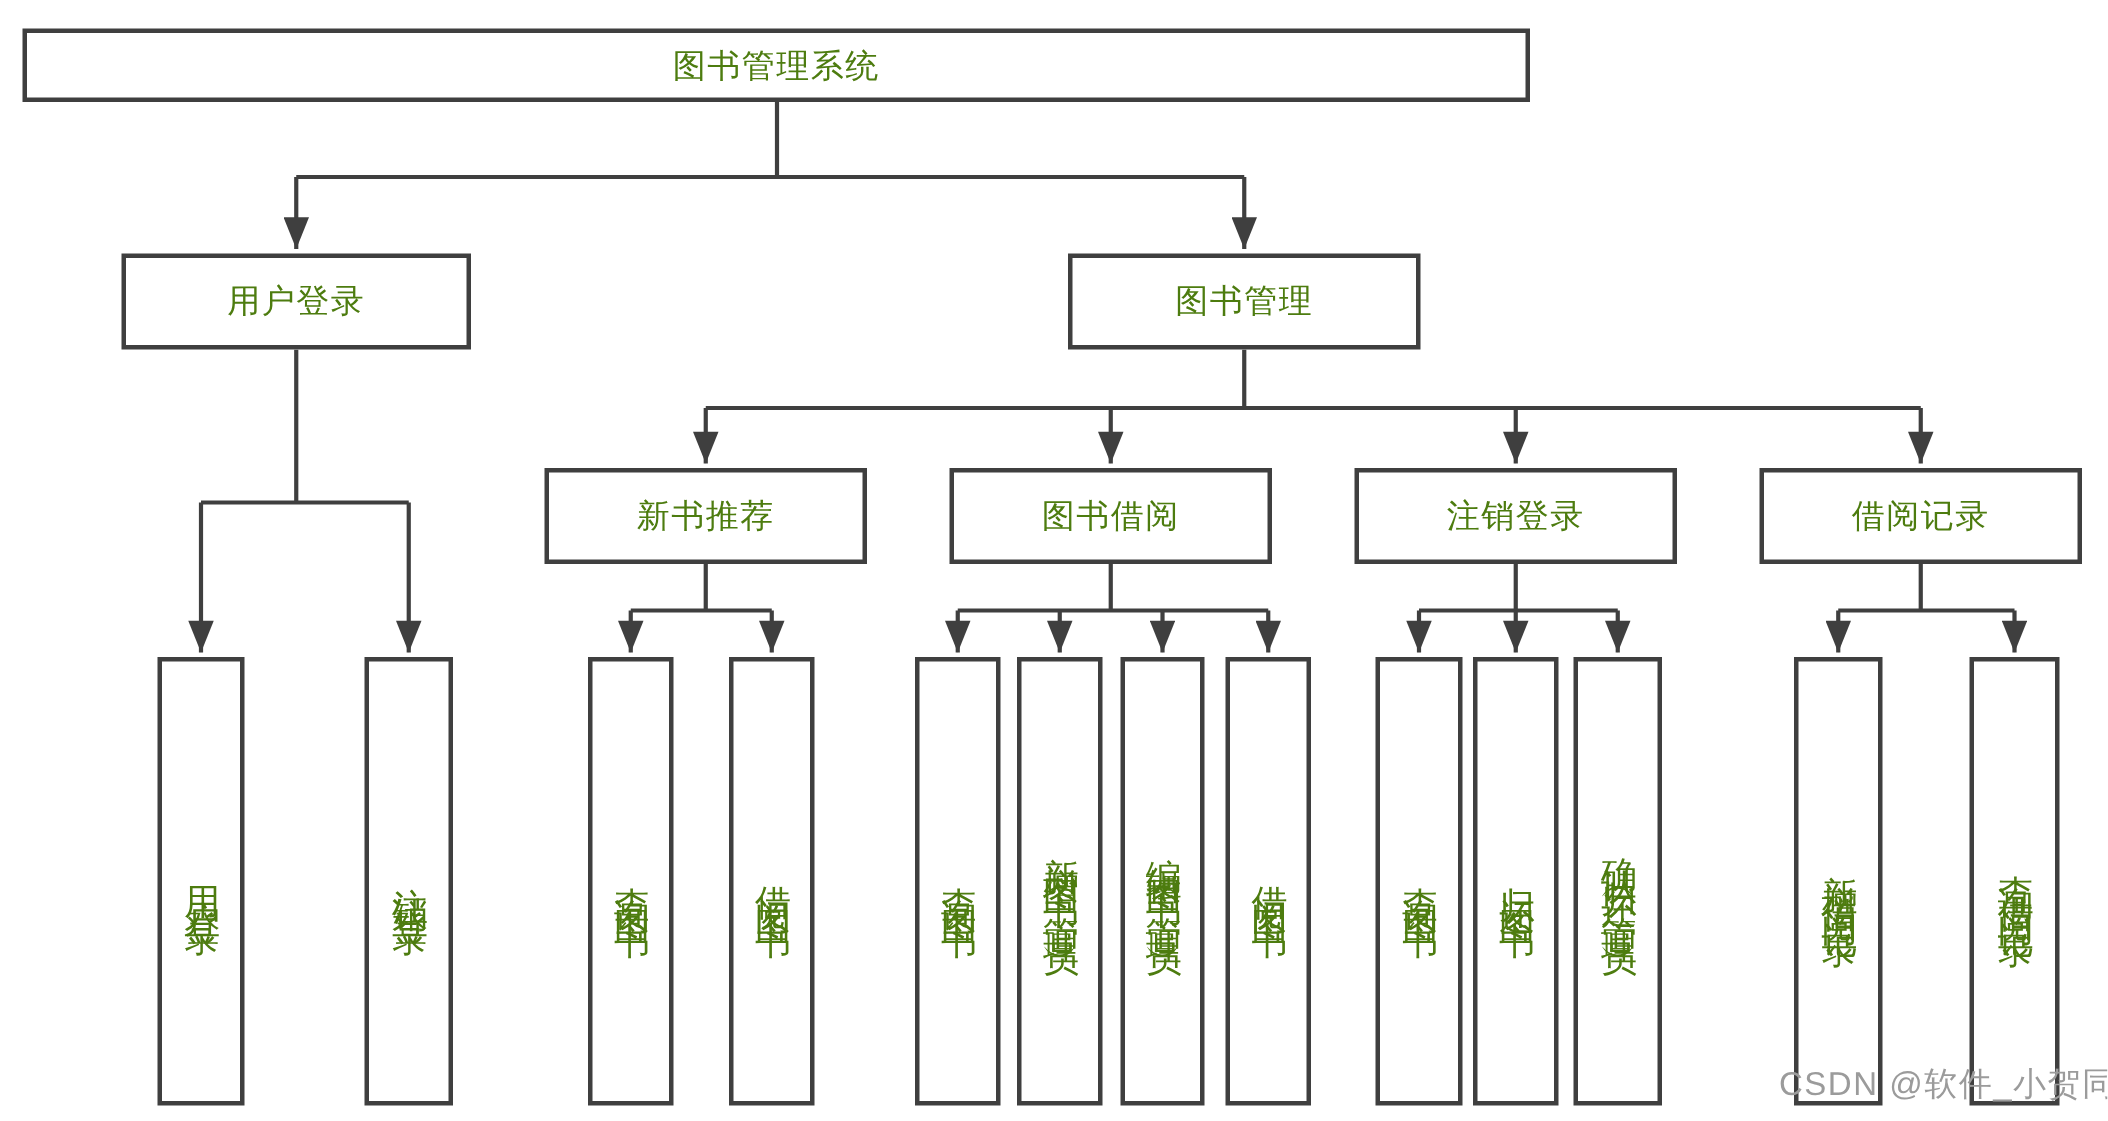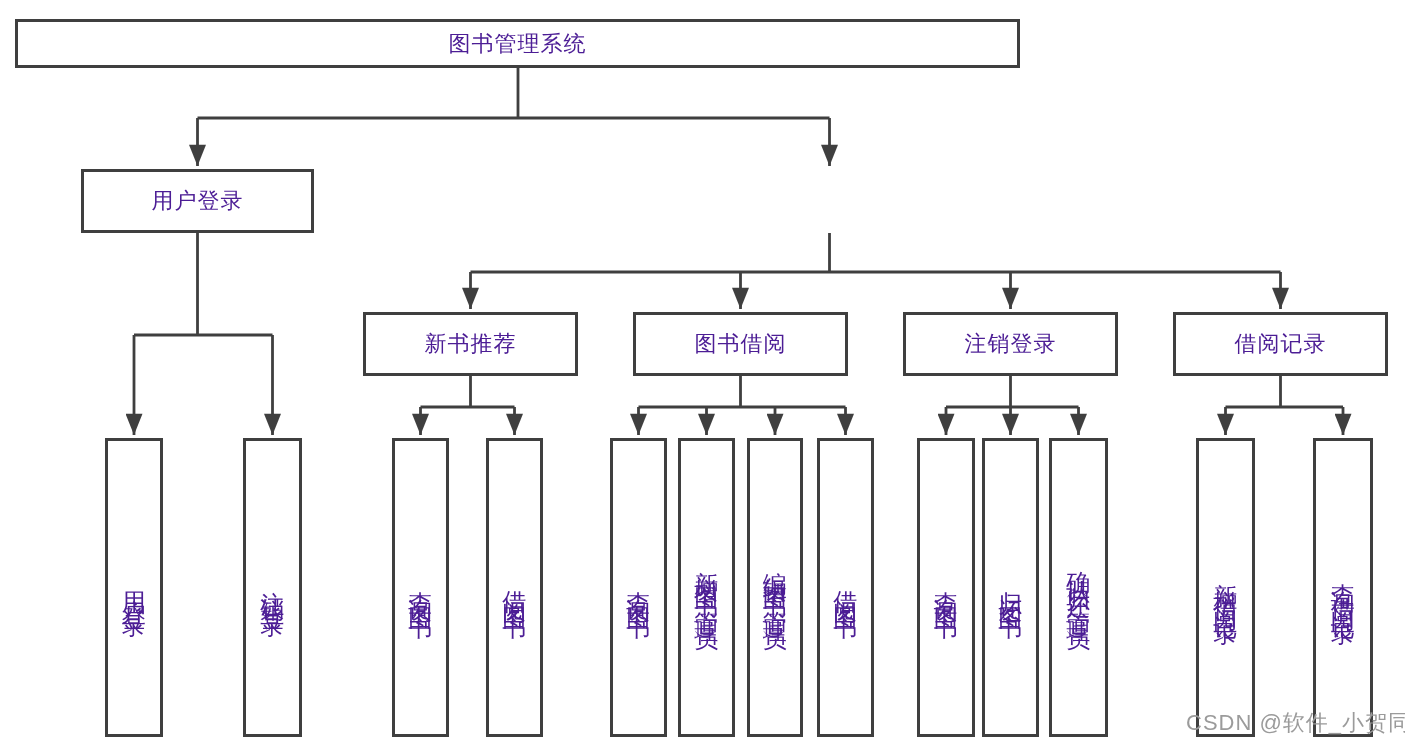--- a/index.html
+++ b/index.html
@@ -15,21 +15,21 @@
     position: absolute;
     left: 0; top: 0;
     width: 1405px; height: 747px;
     z-index: 1;
   }
   .box {
     position: absolute;
     box-sizing: border-box;
     border: 3px solid #3f3f3f;
     background: #ffffff;
-    color: #4c1d95;
+    color: #4d7c0f;
     display: flex;
     align-items: center;
     justify-content: center;
     z-index: 2;
     text-align: center;
   }
   .h-label { font-size: 22px; letter-spacing: 1px; white-space: nowrap; }
   .root-box    { left: 15px;  top: 19px;  width: 1005px; height: 49px; }
   .lv2-login   { left: 81px;  top: 169px; width: 233px;  height: 64px; }
   .lv2-mgmt    { left: 712px; top: 169px; width: 235px;  height: 64px; }
@@ -130,20 +130,23 @@
     </g>
   </svg>
 
   <div class="box root-box">
     <span class="h-label">图书管理系统</span>
   </div>
 
   <div class="box lv2-login">
     <span class="h-label">用户登录</span>
   </div>
+  <div class="box lv2-mgmt">
+    <span class="h-label">图书管理</span>
+  </div>
 
   <div class="box lv3 lv3-b">
     <span class="h-label">图书借阅</span>
   </div>
   <div class="box lv3 lv3-a">
     <span class="h-label">新书推荐</span>
   </div>
   <div class="box lv3 lv3-c">
     <span class="h-label">注销登录</span>
   </div>

